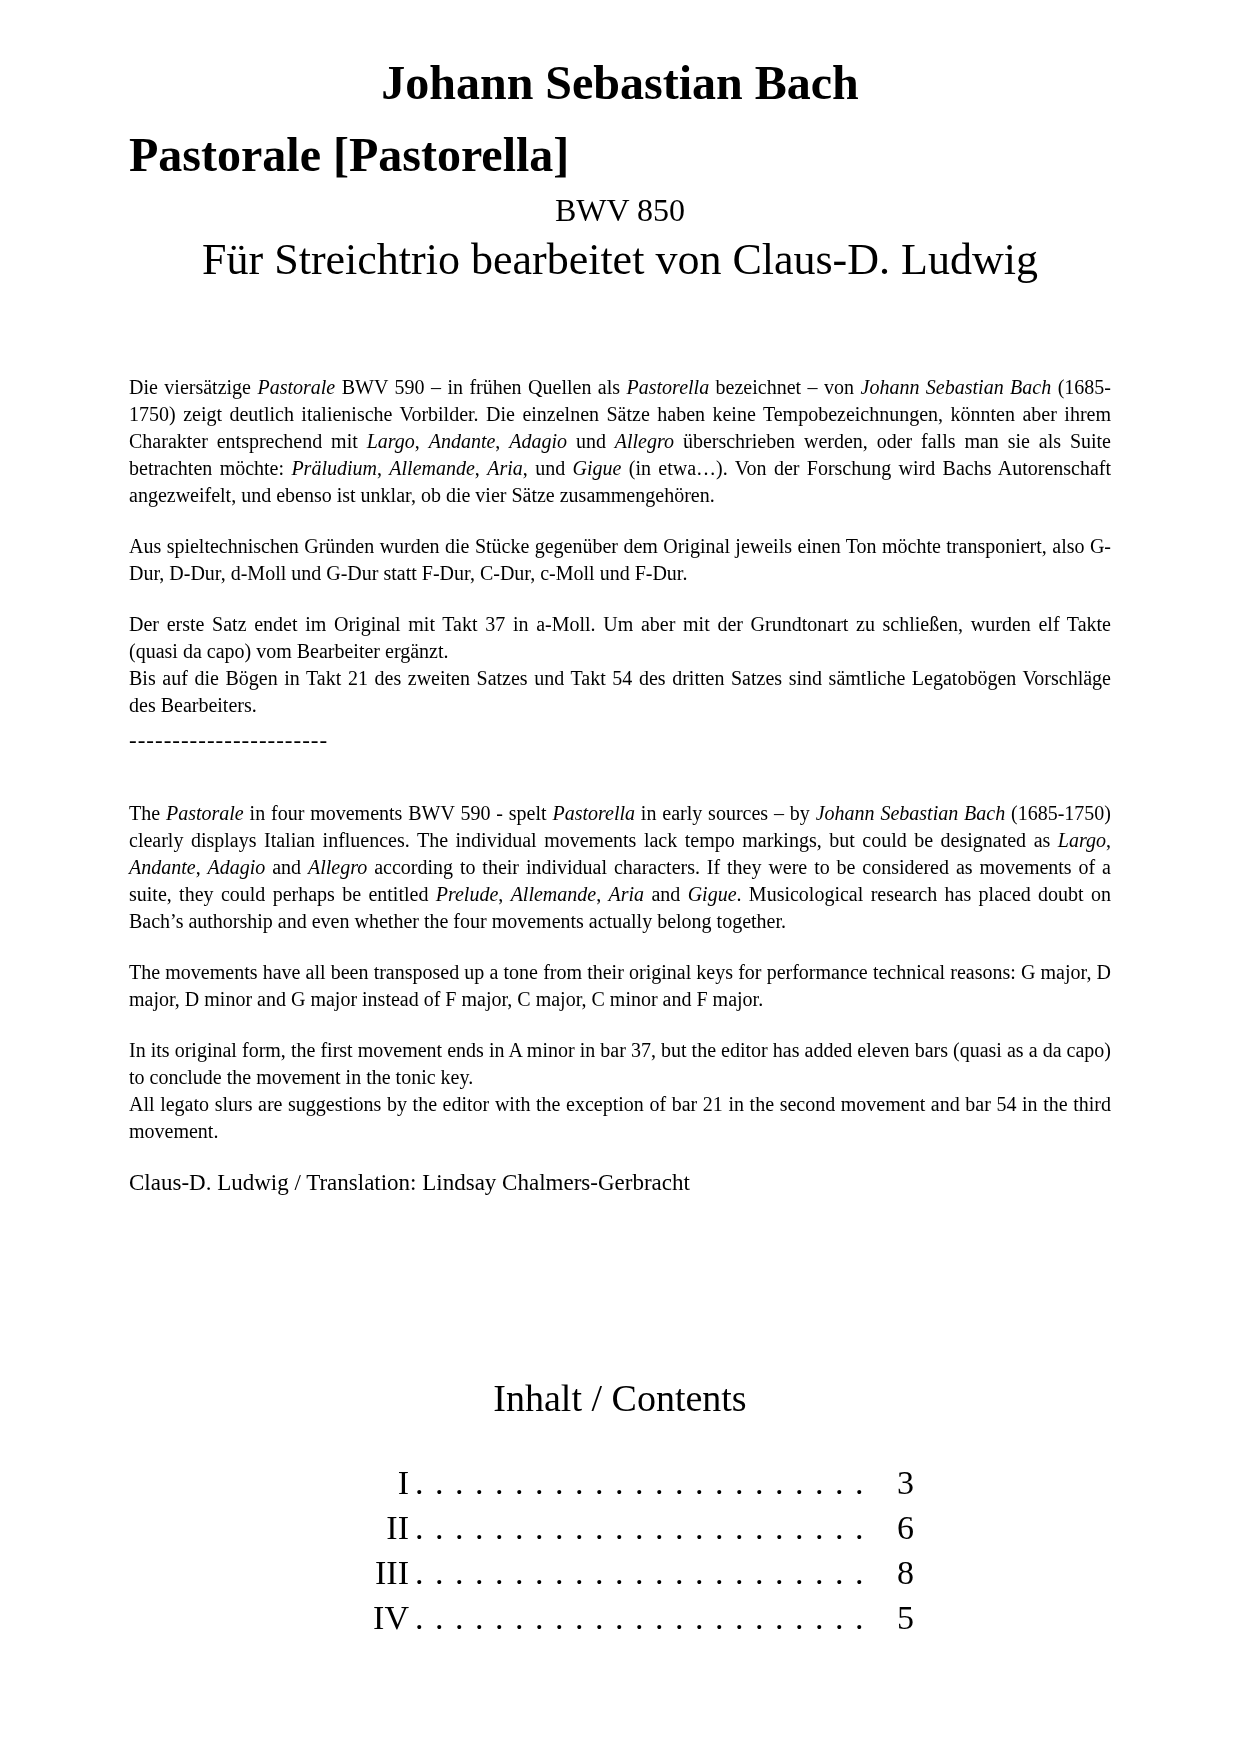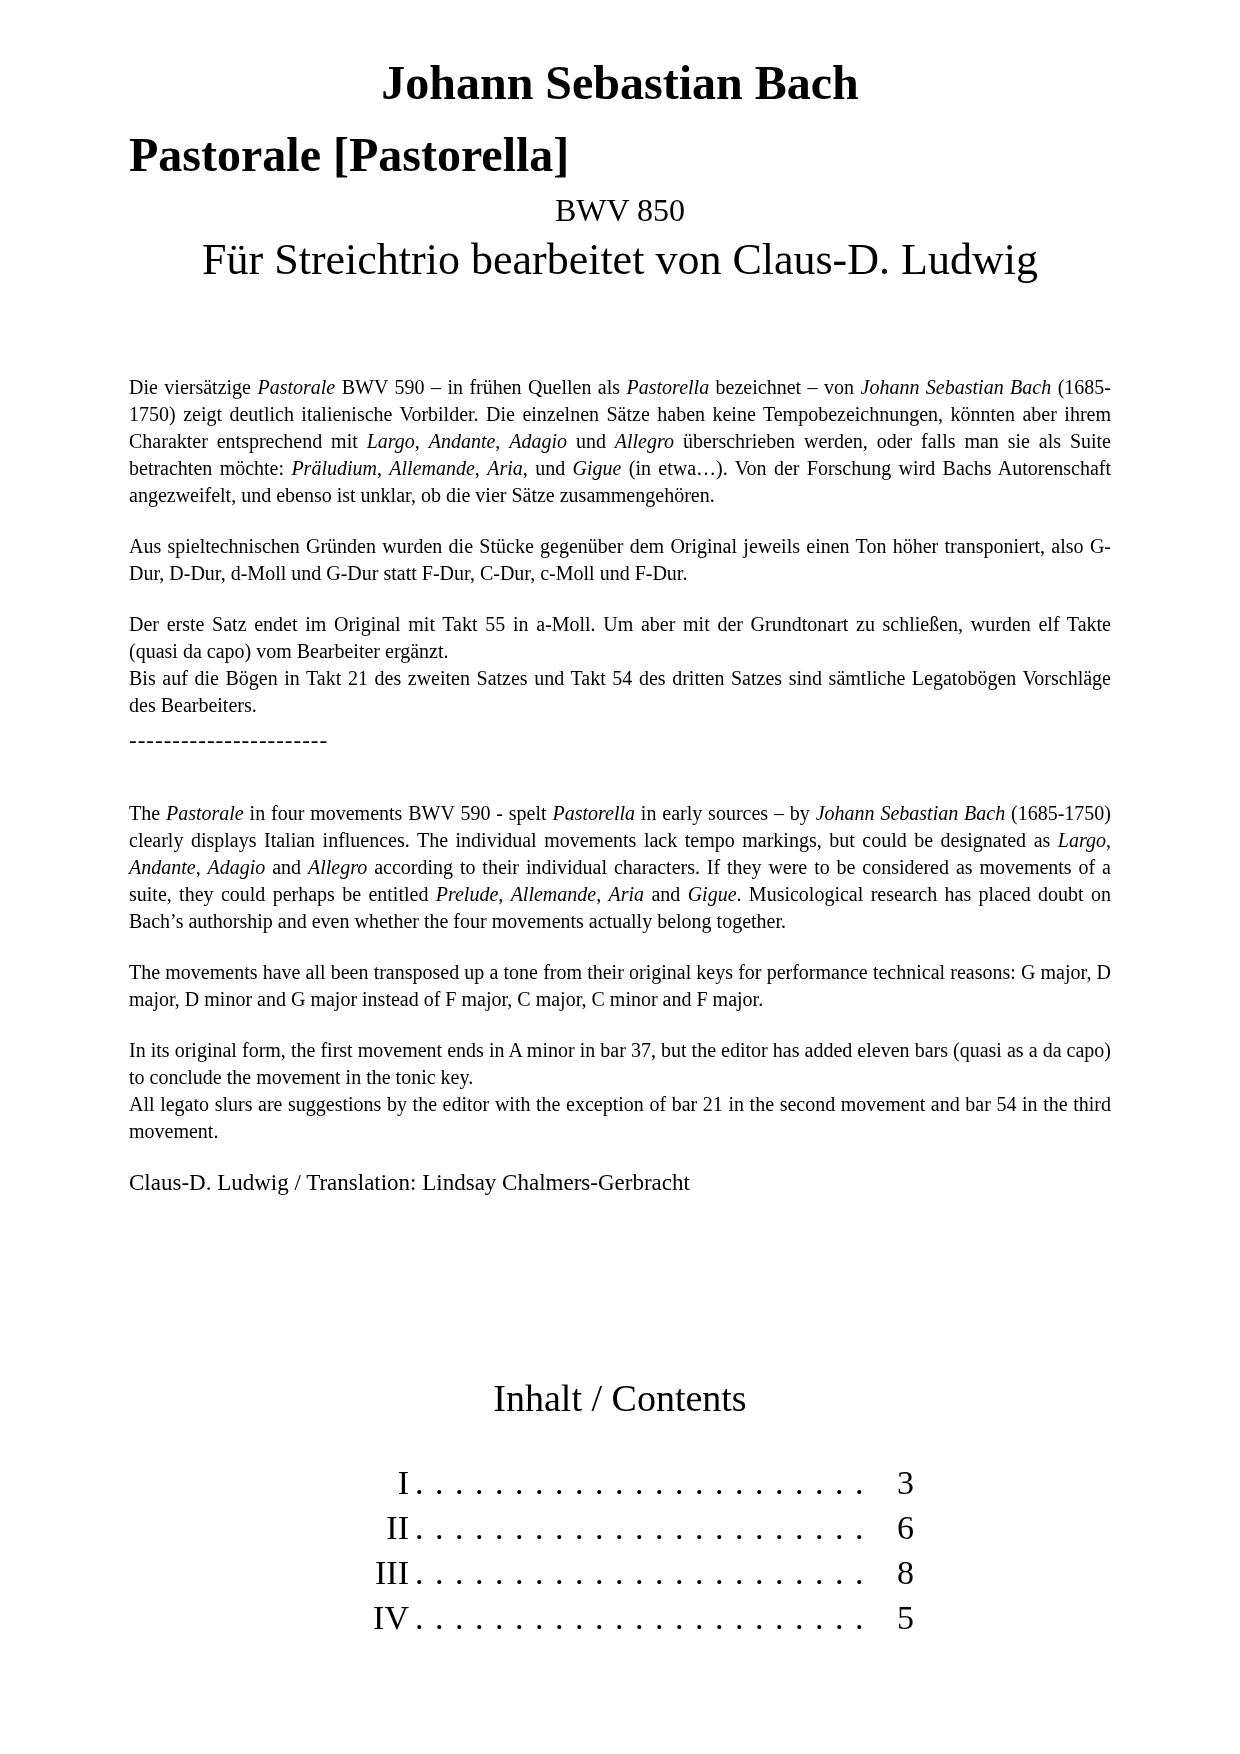--- a/index.html
+++ b/index.html
@@ -101,22 +101,22 @@
 <body>
 
 <div class="page">
 
   <div class="t1">Johann Sebastian Bach</div>
   <div class="t2">Pastorale [Pastorella]</div>
   <div class="bwv">BWV 850</div>
   <div class="arranger">Für Streichtrio bearbeitet von Claus-D. Ludwig</div>
 
   <p class="body first"><span>Die viersätzige </span><i>Pastorale</i><span> BWV 590 – in frühen Quellen als </span><i>Pastorella</i><span> bezeichnet – von </span><i>Johann Sebastian Bach</i><span> (1685-1750) zeigt deutlich italienische Vorbilder. Die einzelnen Sätze haben keine Tempobezeichnungen, könnten aber ihrem Charakter entsprechend mit </span><i>Largo</i><span>, </span><i>Andante</i><span>, </span><i>Adagio</i><span> und </span><i>Allegro</i><span> überschrieben werden, oder falls man sie als Suite betrachten möchte: </span><i>Präludium</i><span>, </span><i>Allemande</i><span>, </span><i>Aria</i><span>, und </span><i>Gigue</i><span> (in etwa…). Von der Forschung wird Bachs Autorenschaft angezweifelt, und ebenso ist unklar, ob die vier Sätze zusammengehören.</span></p>
-  <p class="body"><span>Aus spieltechnischen Gründen wurden die Stücke gegenüber dem Original jeweils einen Ton höher transponiert, also G-Dur, D-Dur, d-Moll und G-Dur statt F-Dur, C-Dur, c-Moll und F-Dur.</span></p>
-  <p class="body"><span>Der erste Satz endet im Original mit Takt 55 in a-Moll. Um aber mit der Grundtonart zu schließen, wurden elf Takte (quasi da capo) vom Bearbeiter ergänzt.</span><br><span>Bis auf die Bögen in Takt 21 des zweiten Satzes und Takt 54 des dritten Satzes sind sämtliche Legatobögen Vorschläge des Bearbeiters.</span></p>
+  <p class="body"><span>Aus spieltechnischen Gründen wurden die Stücke gegenüber dem Original jeweils einen Ton möchte transponiert, also G-Dur, D-Dur, d-Moll und G-Dur statt F-Dur, C-Dur, c-Moll und F-Dur.</span></p>
+  <p class="body"><span>Der erste Satz endet im Original mit Takt 37 in a-Moll. Um aber mit der Grundtonart zu schließen, wurden elf Takte (quasi da capo) vom Bearbeiter ergänzt.</span><br><span>Bis auf die Bögen in Takt 21 des zweiten Satzes und Takt 54 des dritten Satzes sind sämtliche Legatobögen Vorschläge des Bearbeiters.</span></p>
 
   <p class="divider">-----------------------</p>
 
   <p class="body after-divider"><span>The </span><i>Pastorale</i><span> in four movements BWV 590 - spelt </span><i>Pastorella</i><span> in early sources – by </span><i>Johann Sebastian Bach</i><span> (1685-1750) clearly displays Italian influences. The individual movements lack tempo markings, but could be designated as </span><i>Largo</i><span>, </span><i>Andante</i><span>, </span><i>Adagio</i><span> and </span><i>Allegro</i><span> according to their individual characters. If they were to be considered as movements of a suite, they could perhaps be entitled </span><i>Prelude</i><span>, </span><i>Allemande</i><span>, </span><i>Aria</i><span> and </span><i>Gigue</i><span>. Musicological research has placed doubt on Bach’s authorship and even whether the four movements actually belong together.</span></p>
   <p class="body"><span>The movements have all been transposed up a tone from their original keys for performance technical reasons: G major, D major, D minor and G major instead of F major, C major, C minor and F major.</span></p>
   <p class="body"><span>In its original form, the first movement ends in A minor in bar 37, but the editor has added eleven bars (quasi as a da capo) to conclude the movement in the tonic key.</span><br><span>All legato slurs are suggestions by the editor with the exception of bar 21 in the second movement and bar 54 in the third movement.</span></p>
 
   <p class="credit">Claus-D. Ludwig / Translation: Lindsay Chalmers-Gerbracht</p>
 
   <div class="contents-heading">Inhalt / Contents</div>

